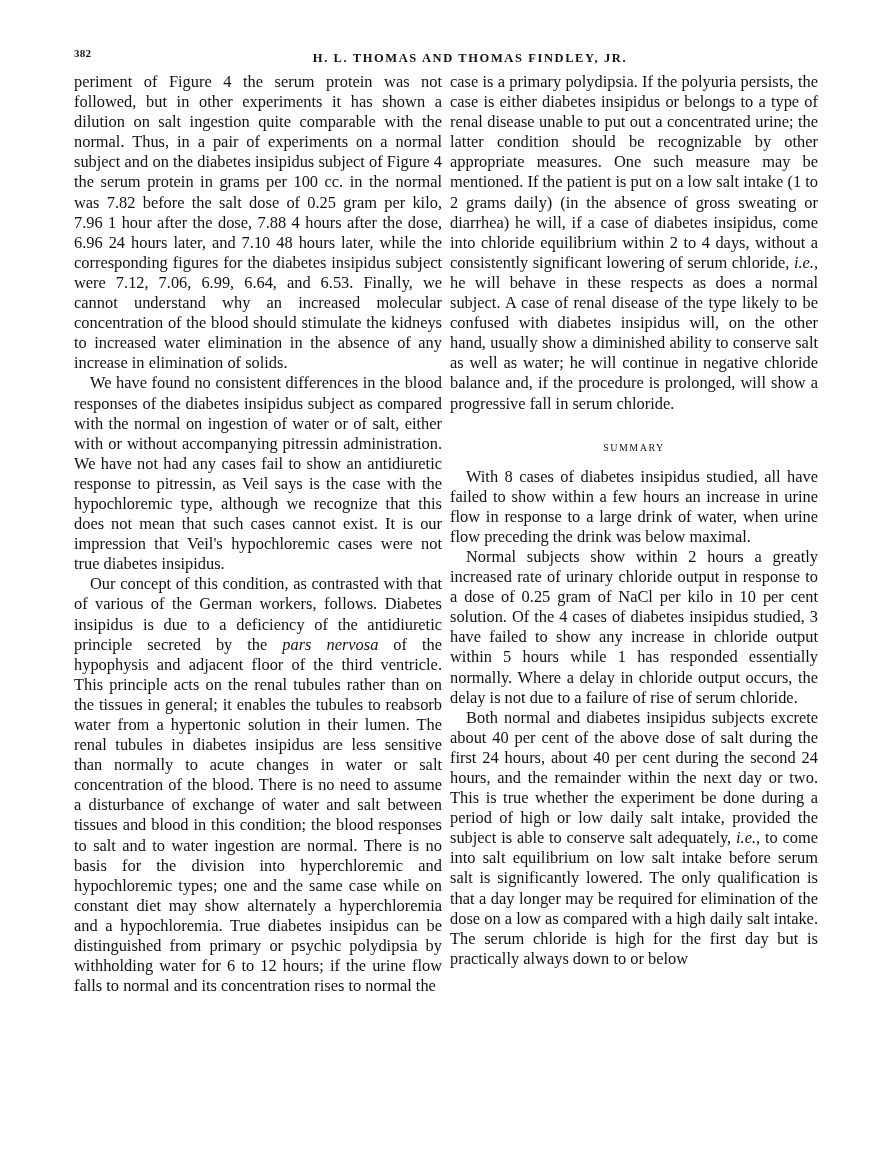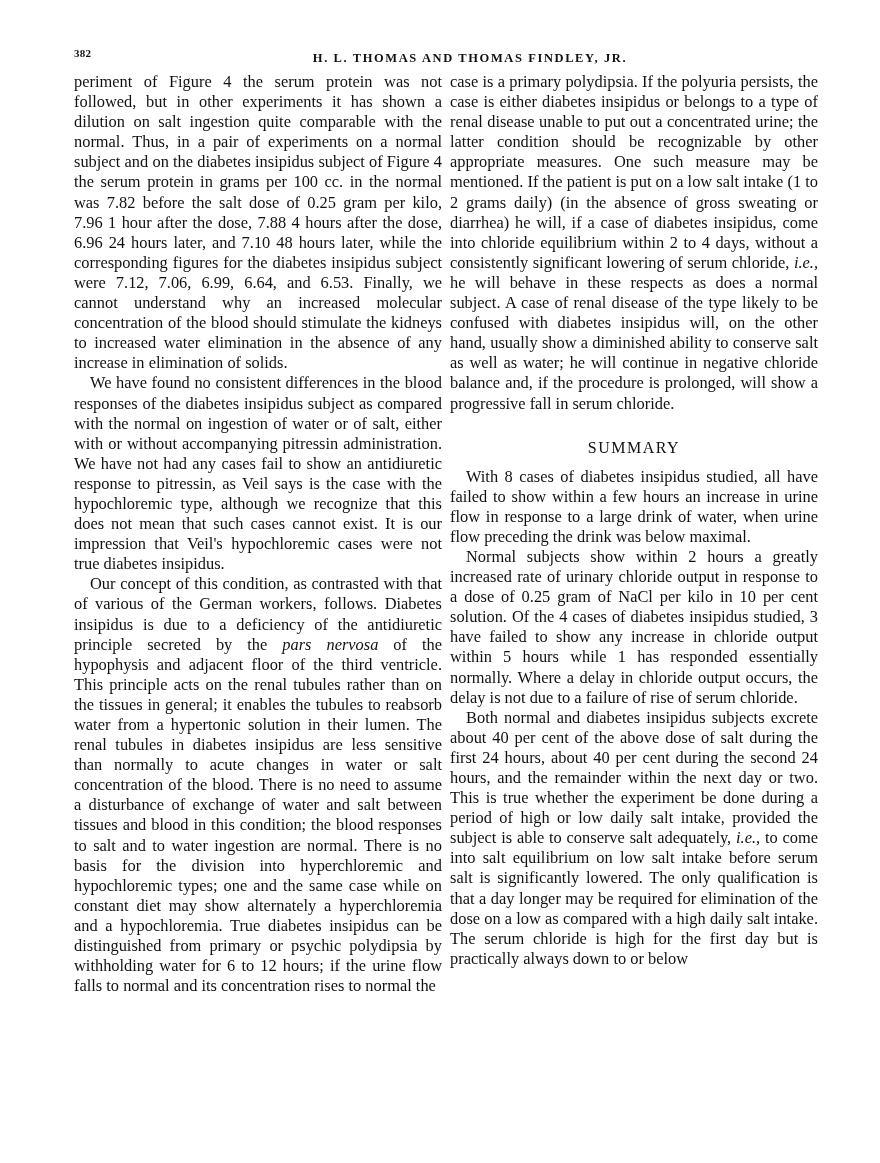--- a/index.html
+++ b/index.html
@@ -20,21 +20,21 @@
   .column {
     position: absolute; top: 72px; width: 368px;
     font-size: 16.4px; line-height: 20.1px; text-align: justify;
     hyphens: manual;
   }
   .col-left { left: 74px; }
   .col-right { left: 450px; }
   .para { margin: 0; text-indent: 0; }
   .para.indent { text-indent: 16px; }
   .section-heading {
-    text-align: center; font-size: 16px; letter-spacing: 1.5px;
+    text-align: center; font-size: 10px; letter-spacing: 1.5px;
     font-weight: normal; margin: 24px 0 9px 0; line-height: 20px;
   }
   em { }
 </style>
 </head>
 <body>
 
 <div class="page-number">382</div>
 <div class="running-head">H. L. THOMAS AND THOMAS FINDLEY, JR.</div>
 

